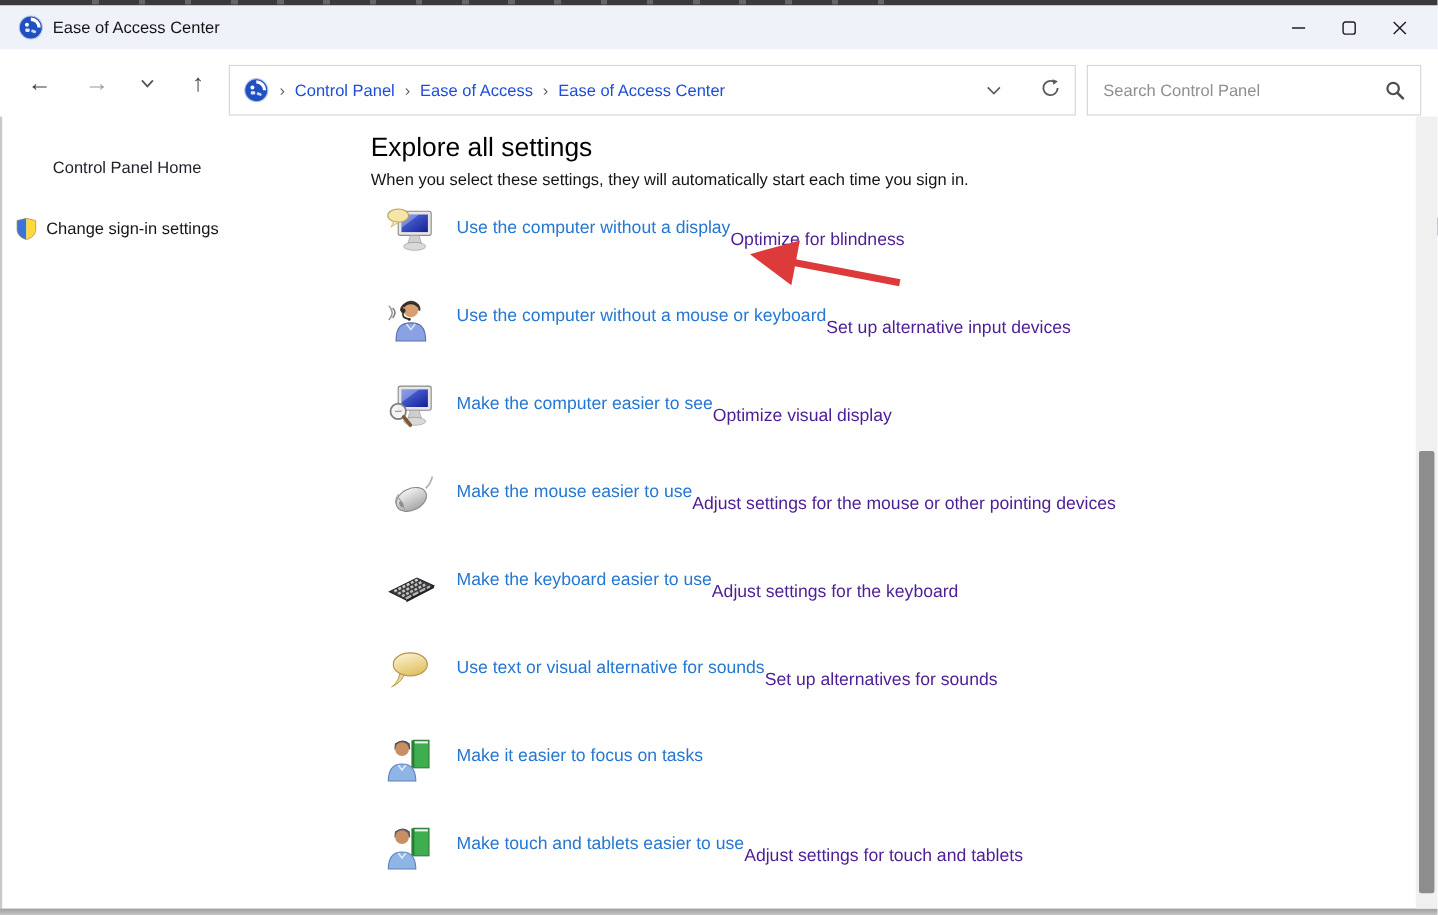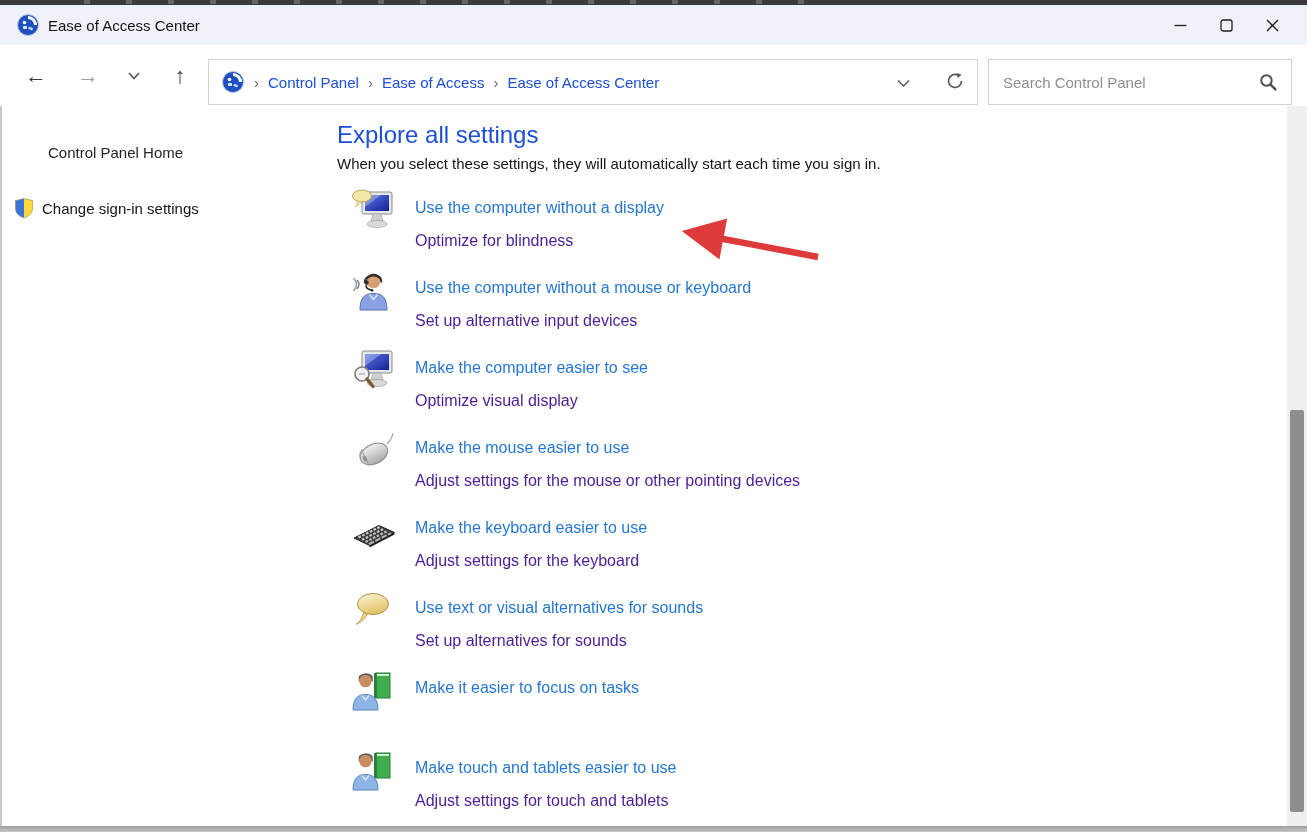--- a/index.html
+++ b/index.html
@@ -69,29 +69,29 @@
   
   .sidebar-home {
     position:absolute; left:48px; top:144px; font-size:15px; color:#21242e; cursor:default;
   }
   .sidebar-link {
     position:absolute; left:13px; top:197px; display:flex; align-items:center; gap:7px;
     font-size:15px; color:#161616;
   }
   
   .heading {
-    position:absolute; left:337px; top:121px; font-size:24px; font-weight:400; color:#1d4ed8;
+    position:absolute; left:337px; top:121px; font-size:24px; font-weight:400; color:#000000;
   }
   .subheading {
     position:absolute; left:337px; top:155px; font-size:15px; color:#141414;
   }
   .settings-list { position:absolute; left:337px; top:186px; width:800px; }
   .setting-row { height:80px; display:flex; }
   .icon-cell { width:78px; padding-left:13px; padding-top:2px; flex:0 0 auto; }
-  .text-cell { display:flex; flex-direction:column; padding-top:11px; }
+  .text-cell { display:flex; padding-top:11px; }
   .setting-link { font-size:16px; color:#2577d2; text-decoration:none; line-height:22px; cursor:pointer; }
   .setting-desc { font-size:16px; color:#4c1d95; line-height:22px; margin-top:11px; }
   
   .scrollbar { position:absolute; right:0; top:106px; width:20px; height:720px; background:#f0f0f0; }
   .scroll-thumb { position:absolute; left:3px; top:304px; width:14px; height:402px; background:#8d8d8d; border-radius:2px; }
   
   .arrow-overlay { position:absolute; left:0; top:0; width:1307px; height:832px; pointer-events:none; z-index:6; }
 </style>
 </head>
 <body>
@@ -318,21 +318,21 @@
             <linearGradient id="bal1" x1="0" y1="0" x2="0.4" y2="1">
               <stop offset="0" stop-color="#fdf6d8"></stop>
               <stop offset="1" stop-color="#e3c368"></stop>
             </linearGradient>
           </defs>
         <ellipse cx="23" cy="16" rx="15.5" ry="10.5" fill="url(#bal1)" stroke="#b0934a"></ellipse>
         <path d="M13.5 24.5 Q11.5 33 6 36.5 Q14.5 32.5 17.5 25.8 Z" fill="#ecd387" stroke="#b0934a" stroke-width="0.8"></path>
       </svg>
     </div>
     <div class="text-cell">
-      <a class="setting-link">Use text or visual alternatives for sounds</a>
+      <a class="setting-link">Use text or visual alternative for sounds</a>
       <span class="setting-desc">Set up alternatives for sounds</span>
     </div>
   </div>
 
   <div class="setting-row">
     <div class="icon-cell">
       <svg width="48" height="46" viewBox="0 0 48 46">
         <rect x="26" y="5" width="14" height="25" fill="#3fae4f" stroke="#2c7c38"></rect>
         <rect x="24" y="5" width="2.6" height="25" fill="#2c7c38"></rect>
         <rect x="27" y="6" width="12" height="1.8" fill="#eafcea"></rect>

